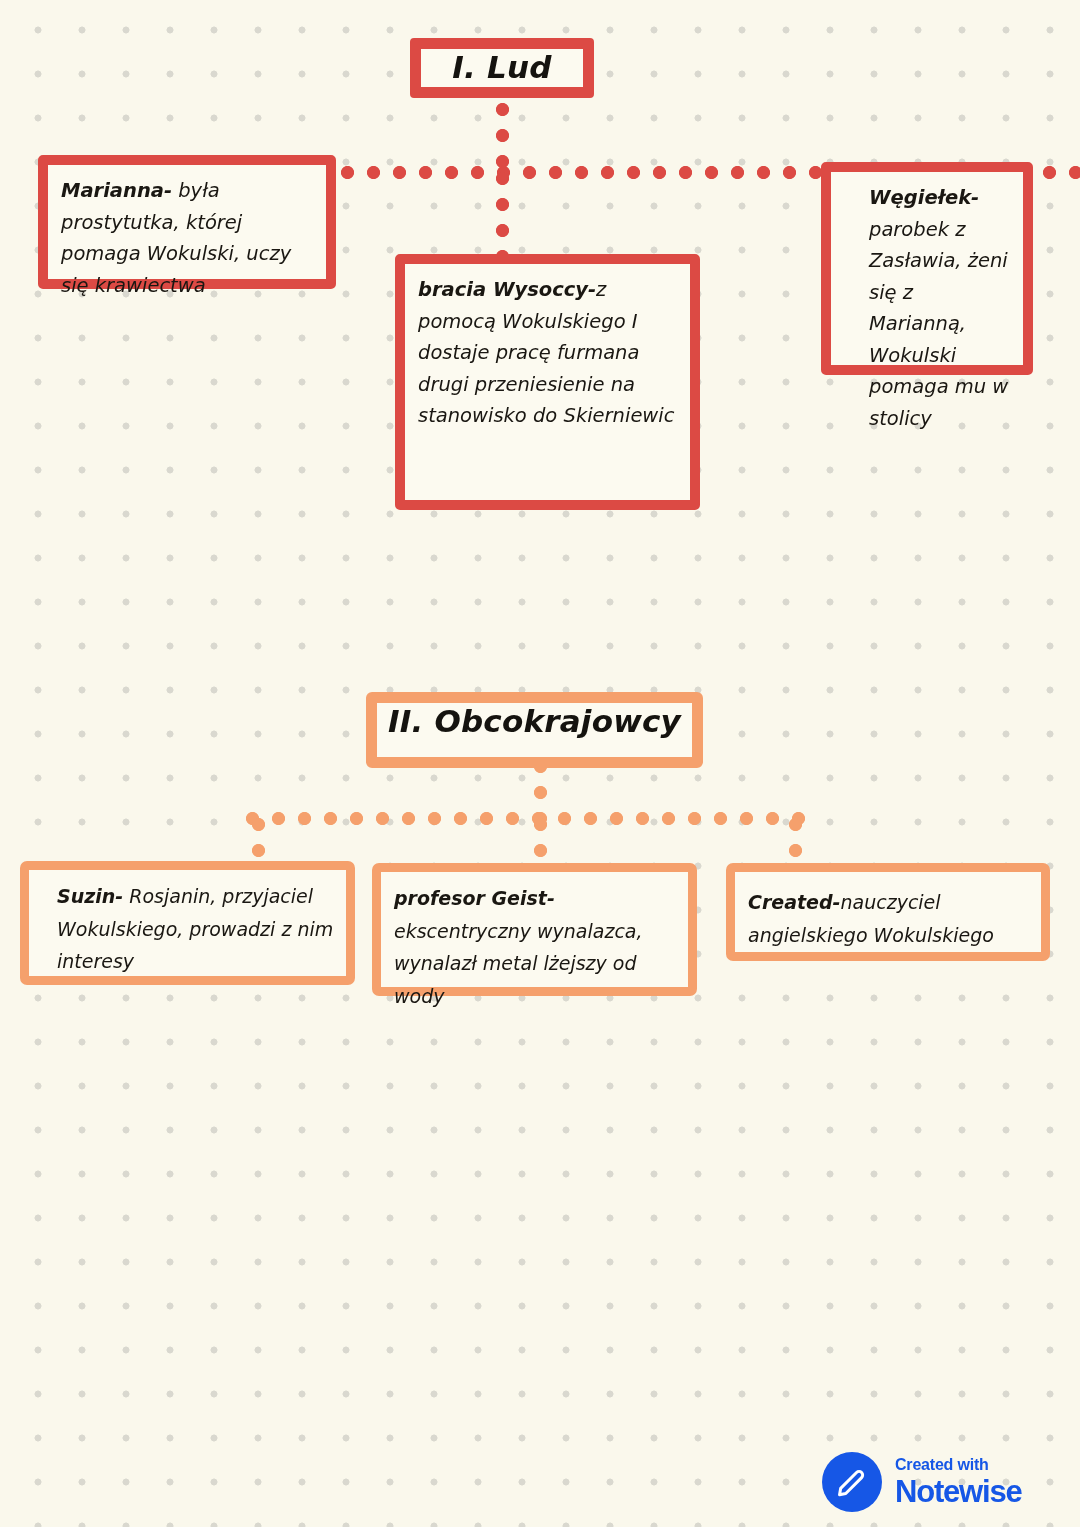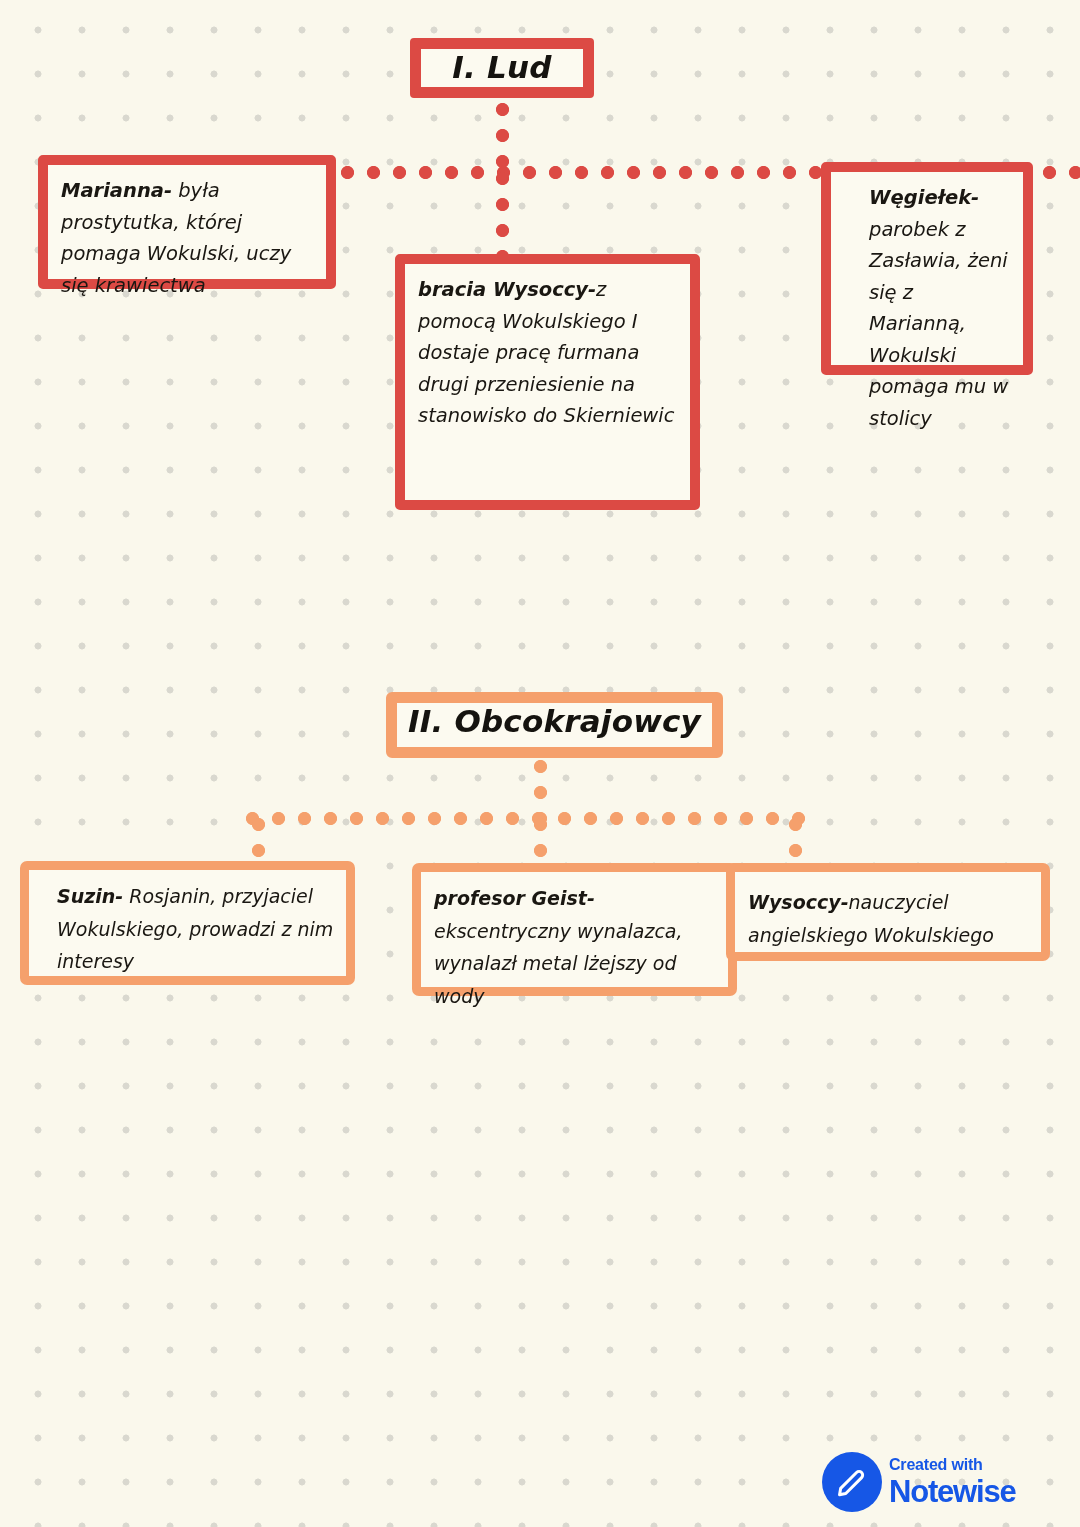--- a/index.html
+++ b/index.html
@@ -98,21 +98,21 @@
     background-image: radial-gradient(circle at 6.5px 6.5px, #f5a06c 6.2px, rgba(245,160,108,0) 6.9px);
   }
 
   
   #notewise {
     position: absolute;
     left: 822px;
     top: 1452px;
     display: flex;
     align-items: center;
-    gap: 7px;
+    gap: 13px;
   }
   #notewise .logo-circle {
     width: 60px;
     height: 60px;
     border-radius: 50%;
     background: #1657e6;
     display: flex;
     align-items: center;
     justify-content: center;
     flex: 0 0 auto;
@@ -170,39 +170,39 @@
       <b>Węgiełek</b><b>-</b><span> parobek z Zasławia, żeni się z Marianną, Wokulski pomaga mu w stolicy</span>
     </div>
   </div>
 
   <div class="dots-v orange" style="left:534px; top:760px; height:62px;"></div>
   <div class="dots-h orange" style="left:246px; top:812px; width:560px;"></div>
   <div class="dots-v orange" style="left:252px; top:818px; height:52px;"></div>
   <div class="dots-v orange" style="left:534px; top:818px; height:52px;"></div>
   <div class="dots-v orange" style="left:789px; top:818px; height:52px;"></div>
 
-  <div class="hdr hdr-orange" style="left:366px; top:692px; width:337px; height:66px;margin-left:20px;">
+  <div class="hdr hdr-orange" style="left:366px; top:692px; width:337px; height:76px;">
     <span class="hdr-txt" style="font-size:31px;">II. Obcokrajowcy</span>
   </div>
 
   <div class="note note-orange" style="left:20px; top:861px; width:335px; height:124px;">
     <div class="body" style="font-size:19px; line-height:1.72;padding-left:28px;">
       <b>Suzin</b><b>-</b><span> Rosjanin, przyjaciel Wokulskiego, prowadzi z nim interesy</span>
     </div>
   </div>
 
-  <div class="note note-orange" style="left:372px; top:863px; width:325px; height:133px;margin-left:40px;">
+  <div class="note note-orange" style="left:372px; top:863px; width:325px; height:133px;">
     <div class="body" style="font-size:19px; line-height:1.72;">
       <b>profesor Geist</b><b>-</b><span> ekscentryczny wynalazca, wynalazł metal lżejszy od wody</span>
     </div>
   </div>
 
   <div class="note note-orange" style="left:726px; top:863px; width:324px; height:98px;">
     <div class="body" style="font-size:19px; line-height:1.72; padding-top:14px;">
-      <b>Wysoccy</b><b>-</b><span>nauczyciel angielskiego Wokulskiego</span>
+      <b>Created</b><b>-</b><span>nauczyciel angielskiego Wokulskiego</span>
     </div>
   </div>
 
   <div id="notewise">
     <div class="logo-circle">
       <svg width="34" height="34" viewBox="0 0 24 24">
         <path d="M4 16.5 L15.2 5.3 a2.6 2.6 0 0 1 3.6 0 l0 0 a2.6 2.6 0 0 1 0 3.6 L7.6 20.1 L3.2 21 Z" fill="none" stroke="#ffffff" stroke-width="2.1" stroke-linejoin="round" stroke-linecap="round"></path>
       </svg>
     </div>
     <div class="nw-text">

